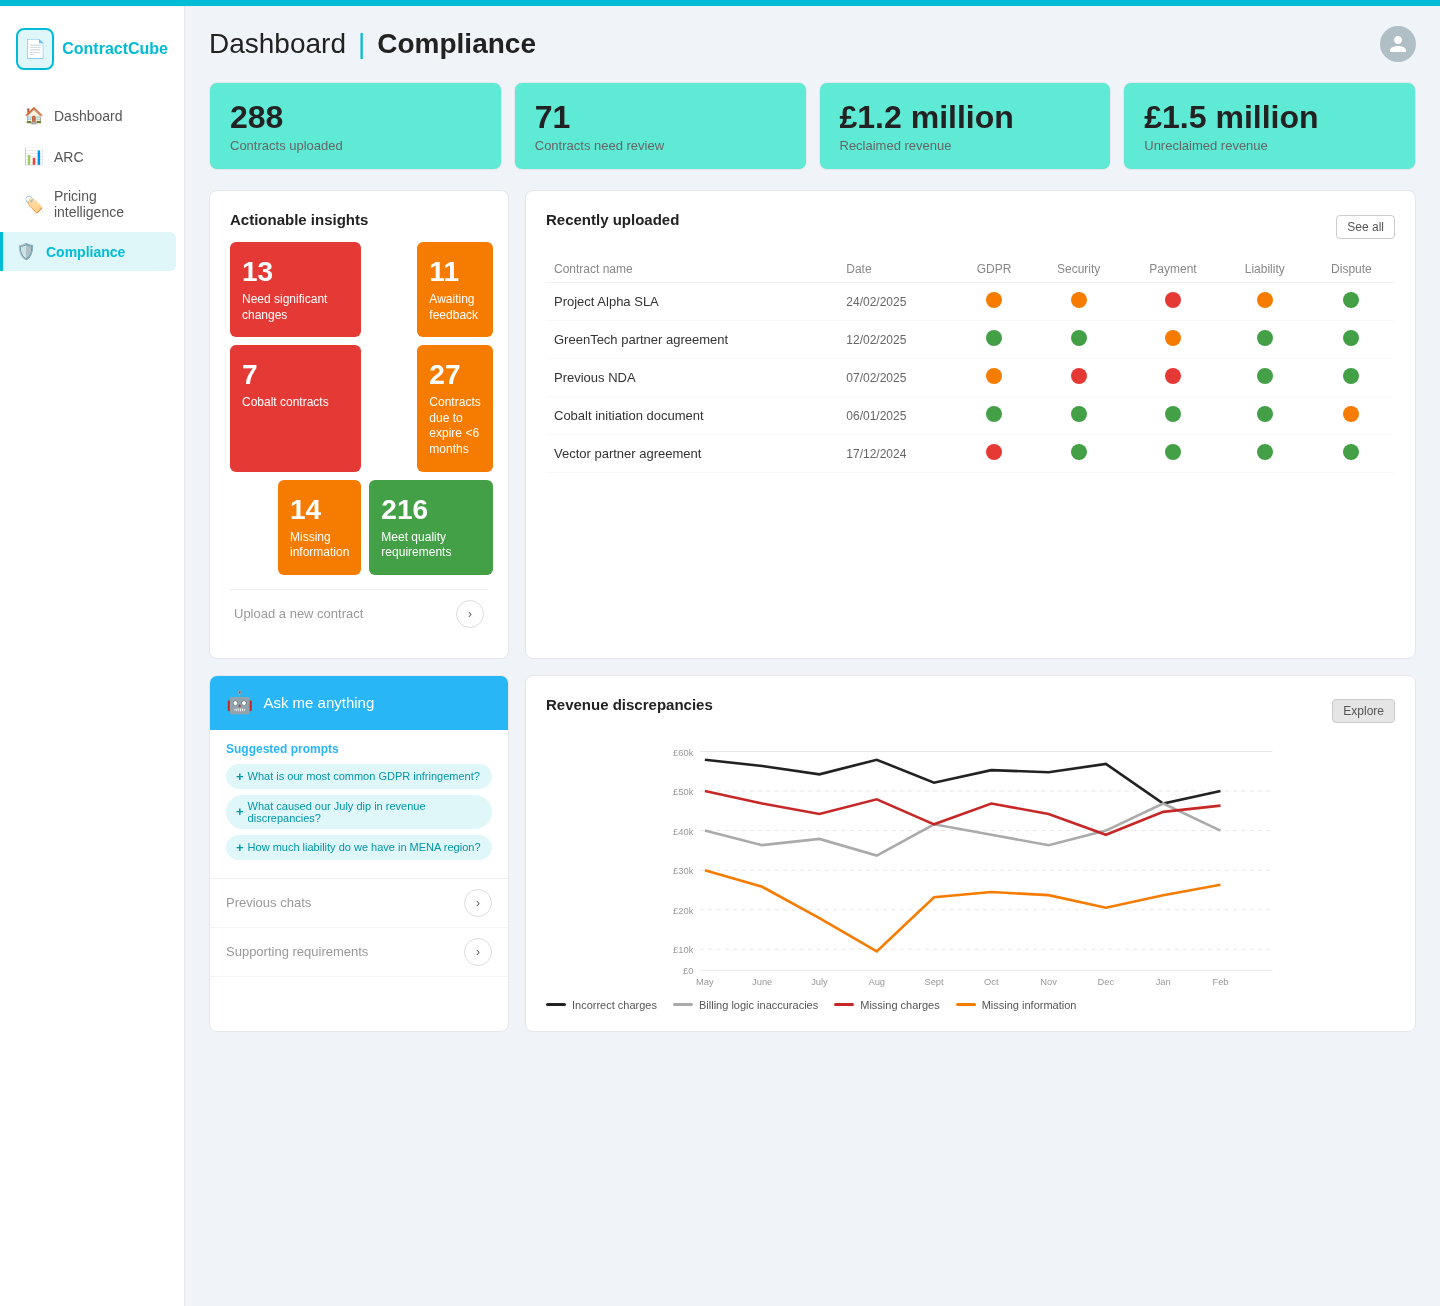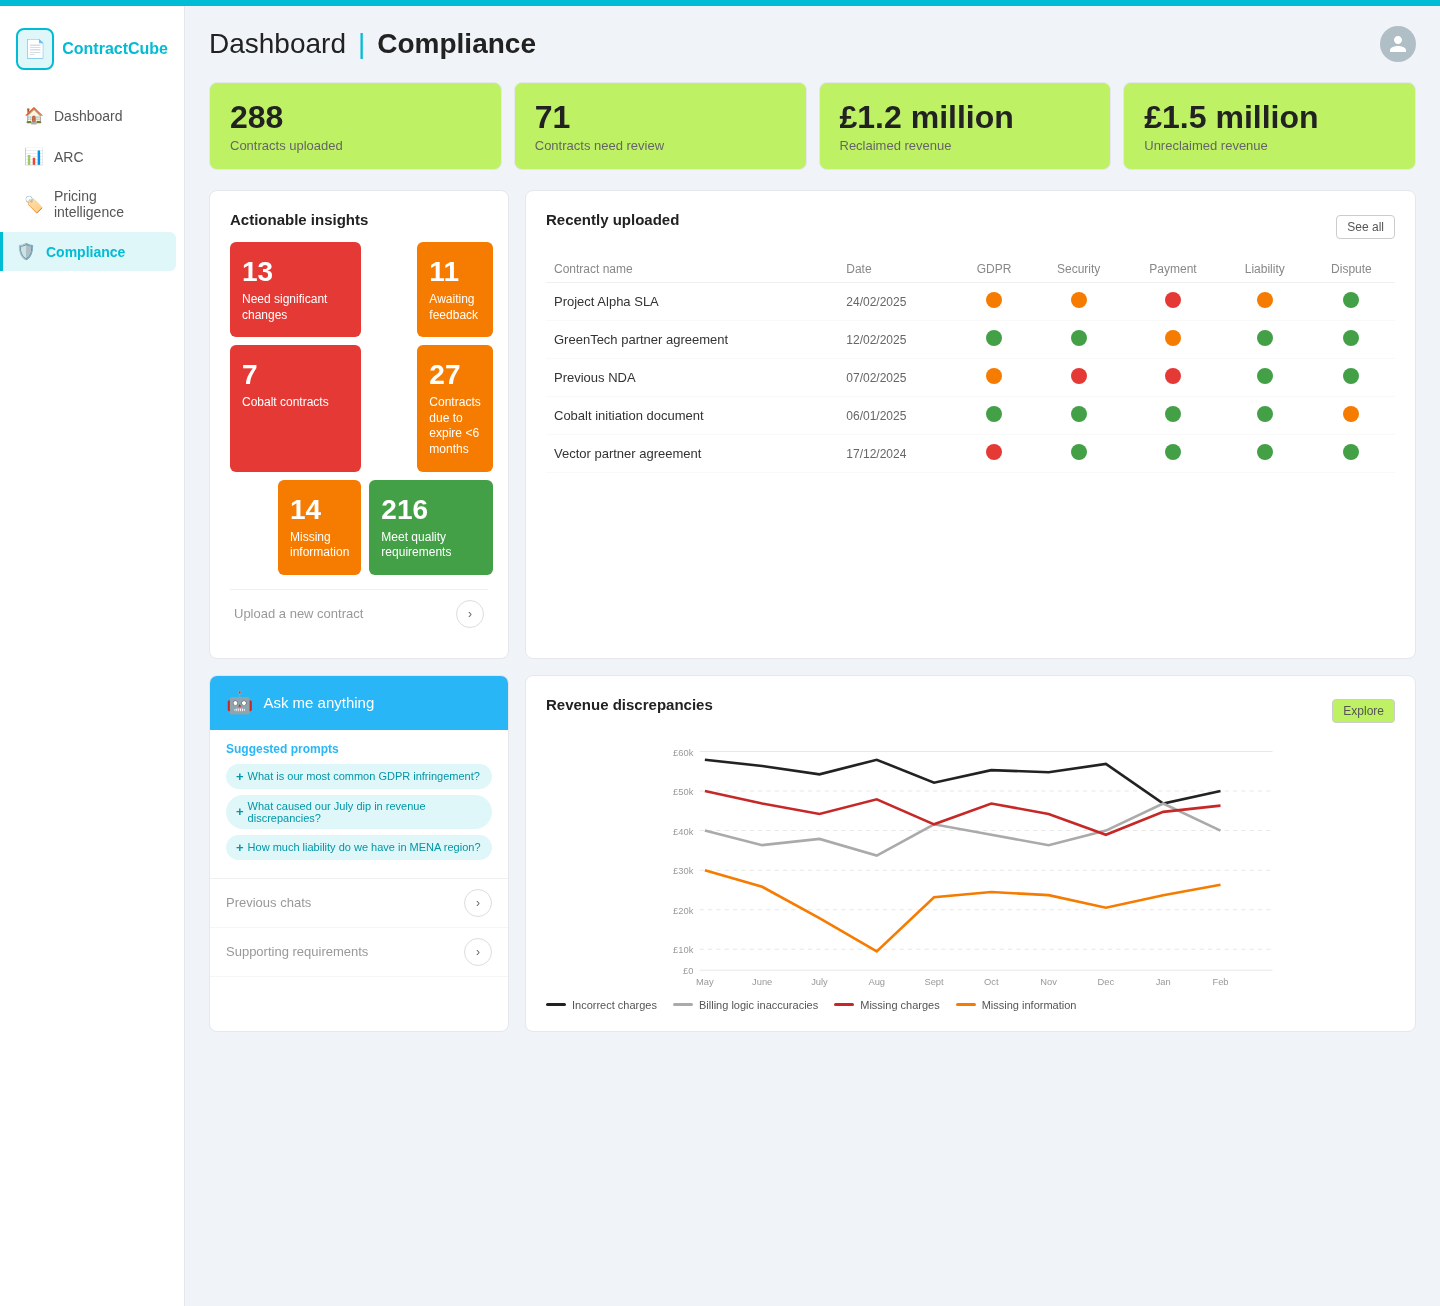--- a/index.html
+++ b/index.html
@@ -24,21 +24,21 @@
 
     
     .header { display: flex; align-items: center; justify-content: space-between; margin-bottom: 20px; }
     .header-title { font-size: 28px; font-weight: 400; color: #222; display: flex; align-items: center; gap: 12px; }
     .header-divider { color: #00bcd4; font-weight: 300; }
     .header-subtitle { font-weight: 700; }
     .avatar { width: 36px; height: 36px; background: #b0bec5; border-radius: 50%; display: flex; align-items: center; justify-content: center; cursor: pointer; }
 
     
     .stats-row { display: flex; gap: 12px; margin-bottom: 20px; }
-    .stat-card { background: #bef264; border-radius: 8px; padding: 16px 20px; flex: 1; border: 1px solid #e5e7eb; }
+    .stat-card { background: #5eead4; border-radius: 8px; padding: 16px 20px; flex: 1; border: 1px solid #e5e7eb; }
     .stat-number { font-size: 32px; font-weight: 700; color: #222; }
     .stat-label { font-size: 13px; color: #666; margin-top: 2px; }
 
     
     .content-row { display: flex; gap: 16px; margin-bottom: 16px; }
 
     
     .insights-panel { background: #fff; border-radius: 8px; padding: 20px; width: 300px; flex-shrink: 0; border: 1px solid #e5e7eb; }
     .panel-title { font-size: 15px; font-weight: 600; color: #222; margin-bottom: 14px; }
     .insight-grid { display: grid; grid-template-columns: 1fr 1fr; gap: 8px; }
@@ -81,21 +81,21 @@
     .suggested-title { font-size: 12px; color: #29b6f6; font-weight: 600; margin-bottom: 8px; }
     .prompt-chip { background: #e0f7fa; color: #0097a7; font-size: 11px; border-radius: 20px; padding: 5px 10px; margin-bottom: 6px; cursor: pointer; display: flex; align-items: center; gap: 4px; border: none; width: 100%; text-align: left; }
     .prompt-plus { font-weight: 700; font-size: 13px; }
     .chat-footer { border-top: 1px solid #f0f0f0; }
     .chat-footer-item { display: flex; align-items: center; justify-content: space-between; padding: 10px 16px; border-bottom: 1px solid #f5f5f5; cursor: pointer; }
     .chat-footer-label { font-size: 13px; color: #999; }
 
     
     .revenue-panel { background: #fff; border-radius: 8px; padding: 20px; flex: 1; border: 1px solid #e5e7eb; }
     .revenue-header { display: flex; align-items: center; justify-content: space-between; margin-bottom: 14px; }
-    .explore-btn { font-size: 12px; border: 1px solid #ccc; background: #bef264; padding: 4px 10px; border-radius: 4px; cursor: pointer; color: #555; }
+    .explore-btn { font-size: 12px; border: 1px solid #ccc; background: #e5e5e5; padding: 4px 10px; border-radius: 4px; cursor: pointer; color: #555; }
 
     
     .chart-container { width: 100%; height: 250px; position: relative; }
     svg.chart { width: 100%; height: 100%; }
     .chart-legend { display: flex; gap: 16px; margin-top: 8px; flex-wrap: wrap; }
     .legend-item { display: flex; align-items: center; gap: 6px; font-size: 11px; color: #555; }
     .legend-line { width: 20px; height: 3px; display: inline-block; border-radius: 2px; }
   </style>
 </head>
 <body>

